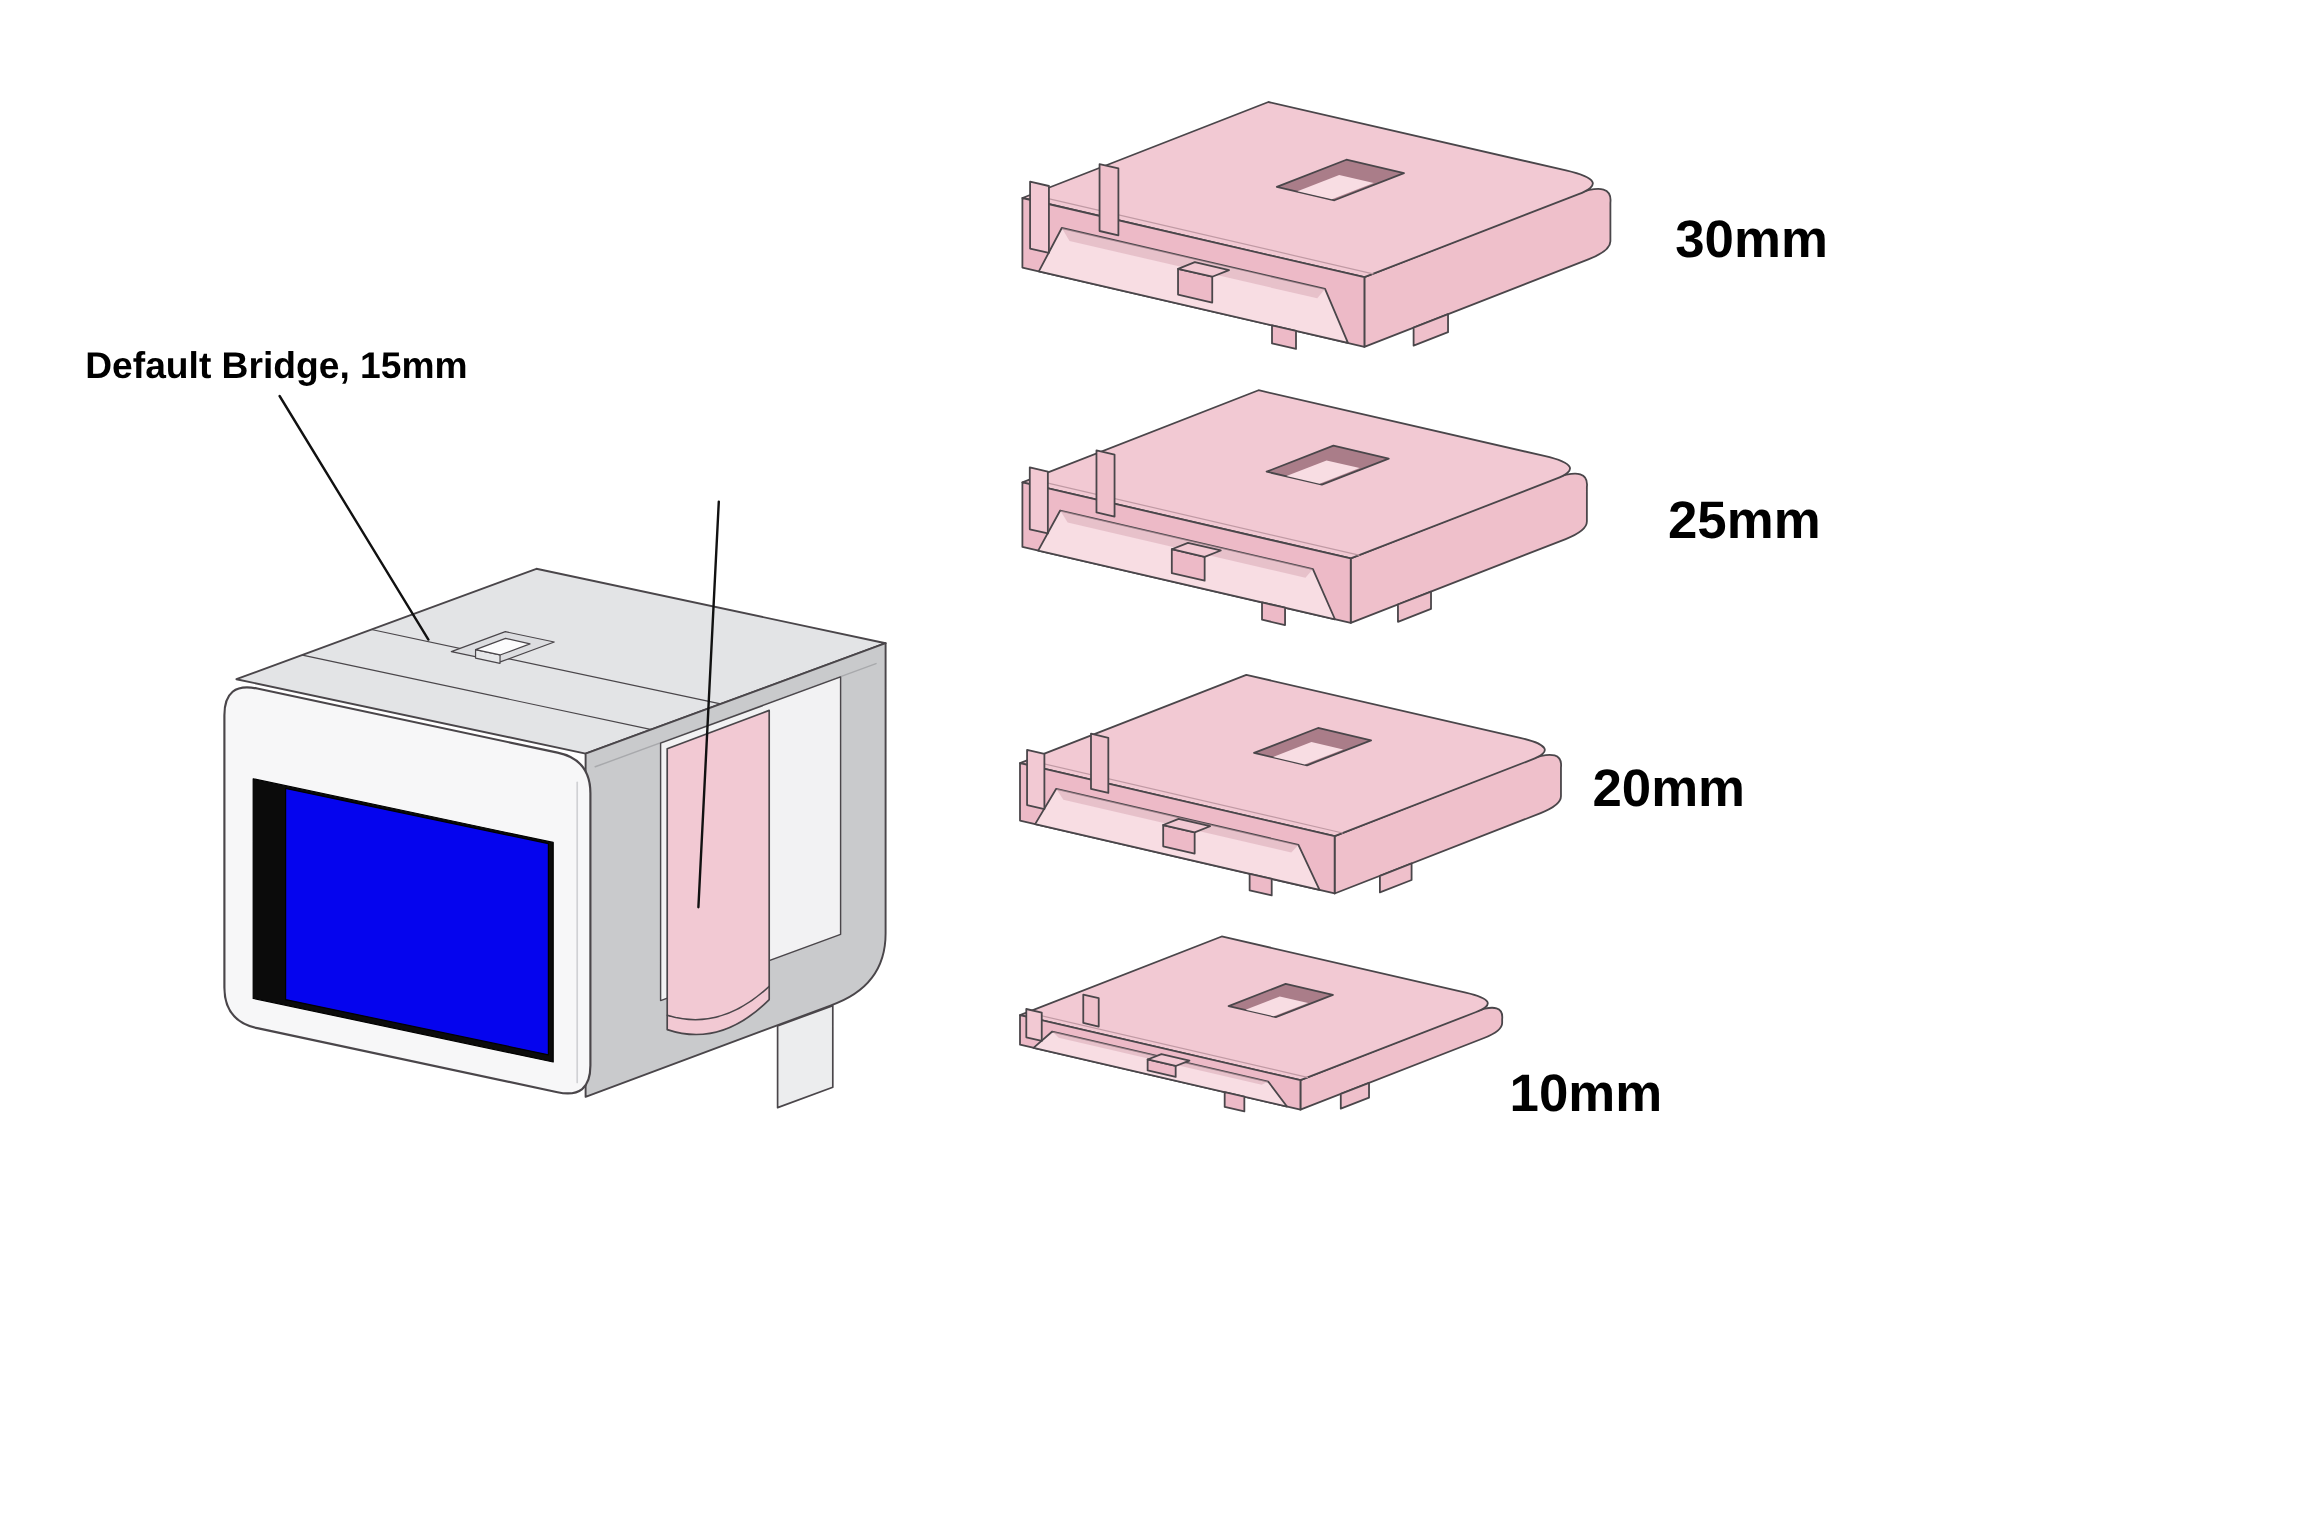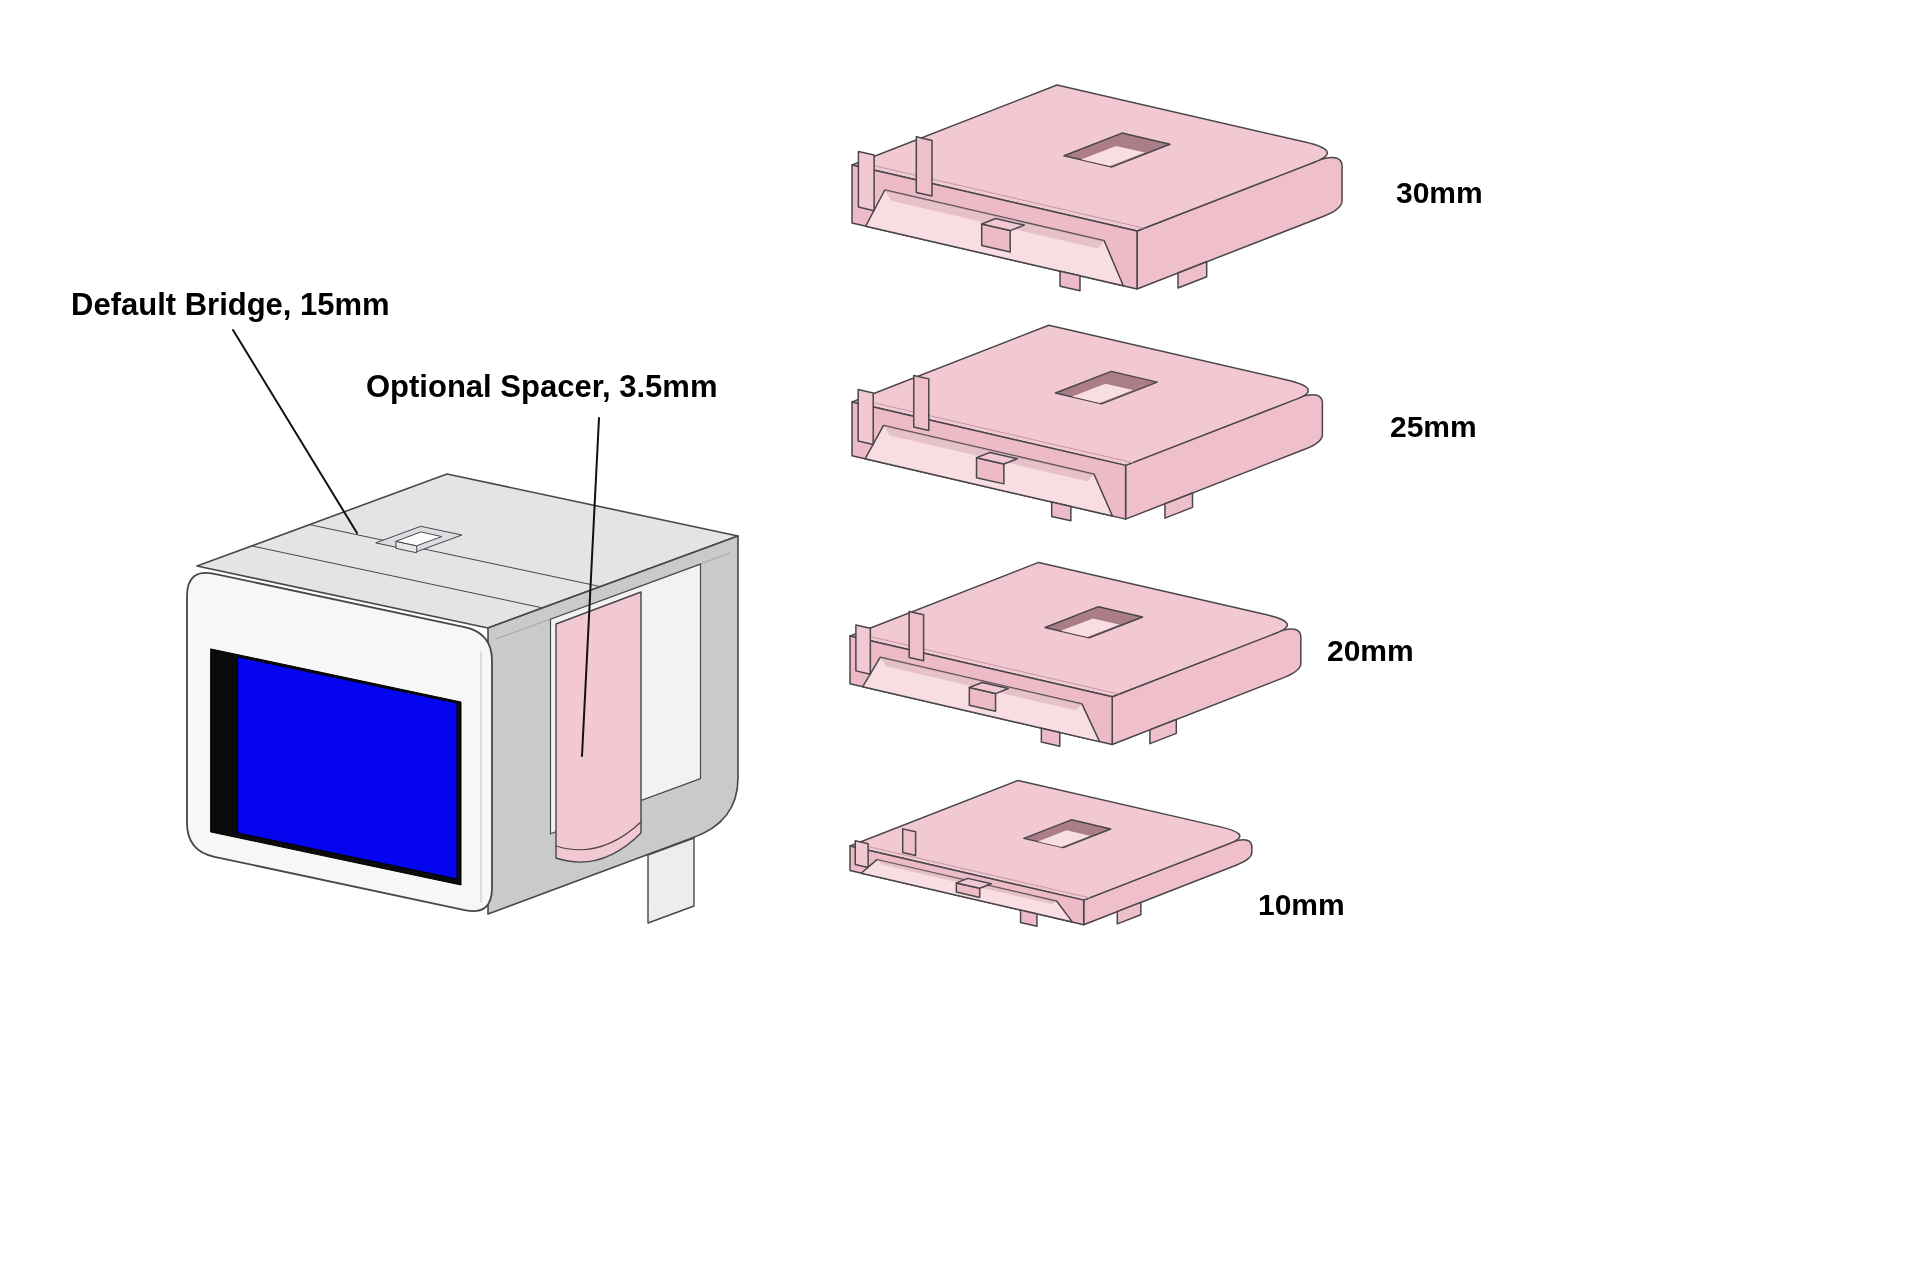--- a/index.html
+++ b/index.html
@@ -27,21 +27,21 @@
     stroke-linecap: round;
   }
   .label {
     position: absolute;
     font-weight: bold;
     color: var(--label-color, #000);
     white-space: nowrap;
     line-height: 1.1;
   }
   .label.annot { font-size: 31px; }
-  .label.size  { font-size: 30px; }
+  .label.size  { font-size: 44px; }
 </style>
 </head>
 <body>
 
 <div id="stage">
 
   <svg id="scene" class="scene-svg" width="1920" height="1280" viewBox="0 0 1920 1280">
 
     <g id="device">
       <polygon points="197,566 447,474 738,536 488,628" fill="var(--gray-top)" stroke="var(--outline)" stroke-width="1.6"></polygon>
@@ -136,20 +136,19 @@
         </g>
       </g>
 
     <g id="leaders">
       <line x1="233" y1="330" x2="357" y2="533" stroke="#111111" stroke-width="2"></line>
       <line x1="599" y1="418" x2="582" y2="756" stroke="#111111" stroke-width="2"></line>
     </g>
   </svg>
 
   <div class="label annot" style="left:71px; top:288px;">Default Bridge, 15mm</div>
-  <div class="label annot" style="left:366px; top:370px;">Optional Spacer, 3.5mm</div>
 
   <div class="label size" style="left:1396px; top:176px;">30mm</div>
   <div class="label size" style="left:1366px; top:410px;margin-left:24px;">25mm</div>
   <div class="label size" style="left:1327px; top:634px;">20mm</div>
   <div class="label size" style="left:1258px; top:888px;">10mm</div>
 
 </div>
 
 </body></html>

